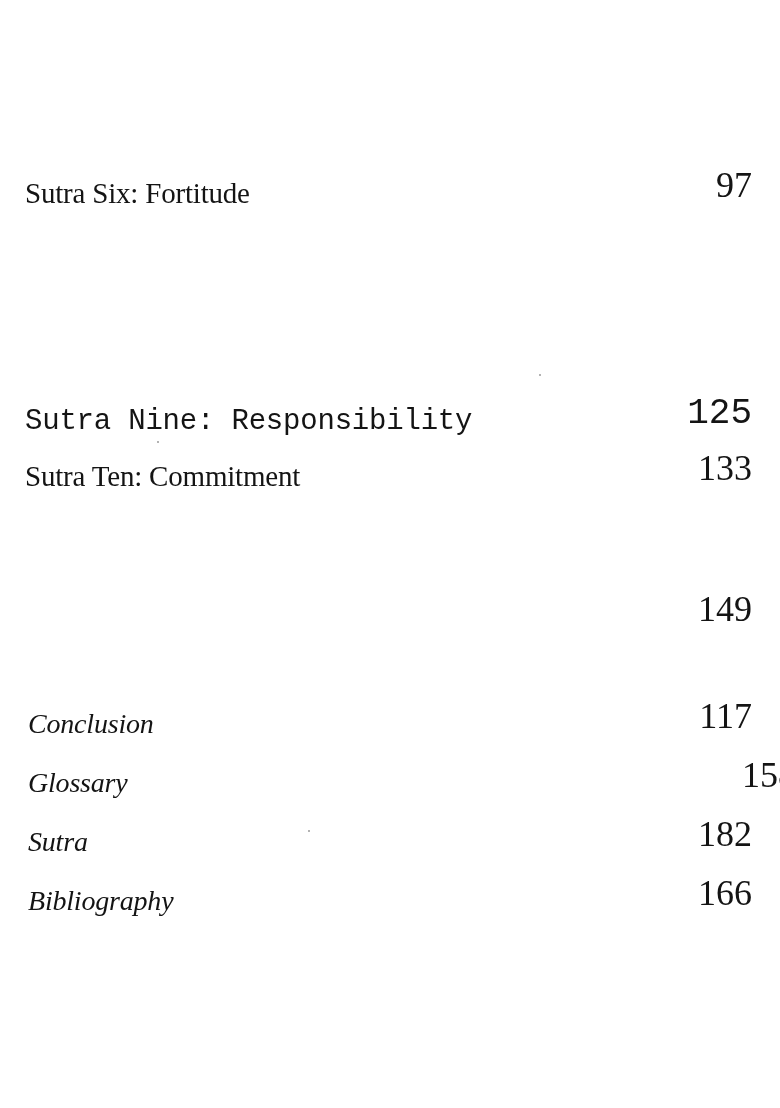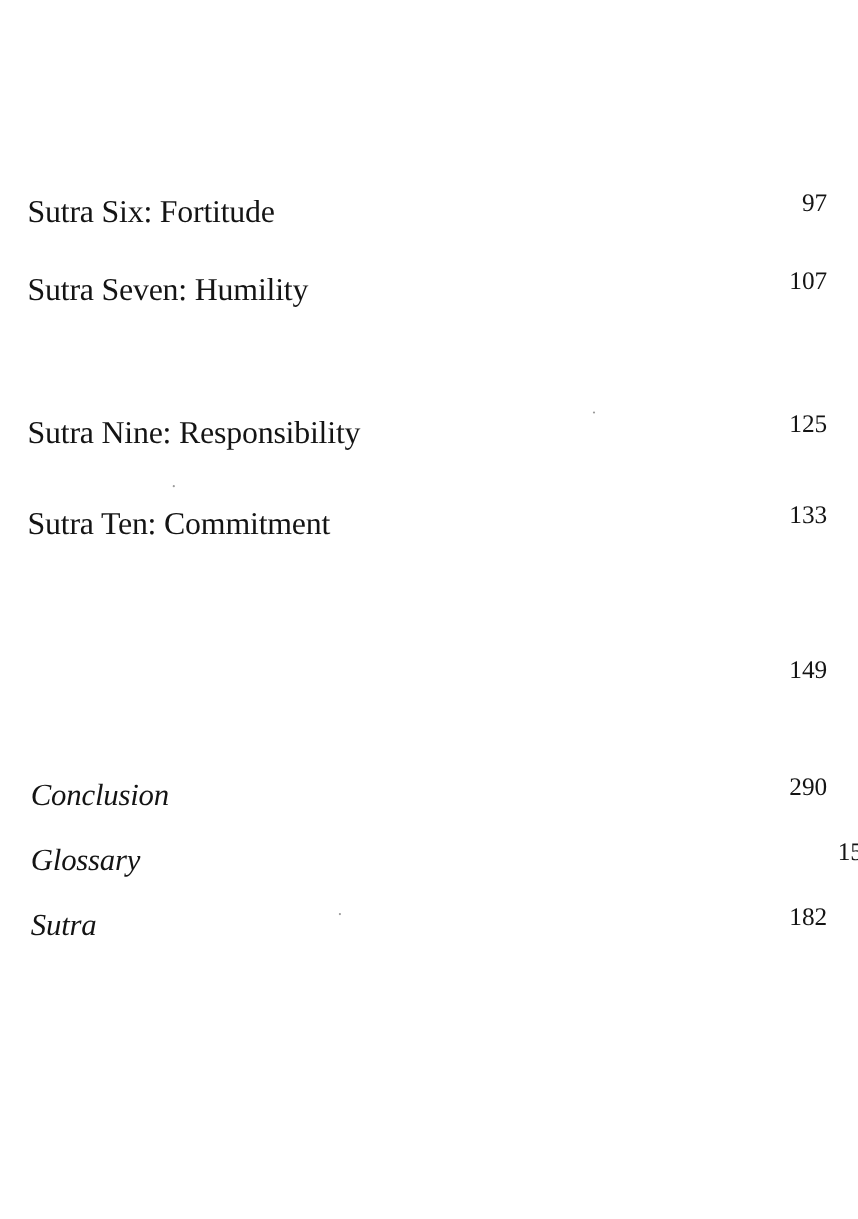--- a/index.html
+++ b/index.html
@@ -34,21 +34,21 @@
       top: 0;
       font-size: 29px;
       line-height: 40px;
       white-space: nowrap;
       letter-spacing: -0.2px;
     }
     .entry .page {
       position: absolute;
       right: 28px;
       top: -8px;
-      font-size: 23px;
+      font-size: 36px;
       line-height: 40px;
       white-space: nowrap;
       text-align: center;
     }
     .entry.back .title {
       font-style: italic;
       left: 28px;
       font-size: 28px;
     }
     .speck {
@@ -62,53 +62,53 @@
 </head>
 <body>
 
 <div class="toc">
 
   <div class="entry" style="top:173px;">
     <span class="title">Sutra Six: Fortitude</span>
     <span class="page">97</span>
   </div>
 
-  <div class="entry" style="top:244px;">
-    <span class="title">Sutra Seven: Humility</span>
-    <span class="page">107</span>
-  </div>
 
 
-  <div class="entry" style="top:374px;">
+  <div class="entry" style="top:402px;font-family:Liberation Mono, monospace;">
     <span class="title">Sutra Nine: Responsibility</span>
     <span class="page">125</span>
   </div>
 
   <div class="entry" style="top:456px;">
     <span class="title">Sutra Ten: Commitment</span>
     <span class="page">133</span>
   </div>
 
 
   <div class="entry" style="top:597px;">
     <span class="page">149</span>
   </div>
 
   <div class="entry back" style="top:704px;font-family:Liberation Serif, serif;">
     <span class="title">Conclusion</span>
-    <span class="page">290</span>
+    <span class="page">117</span>
   </div>
 
   <div class="entry back" style="top:763px;padding-left:44px;">
     <span class="title">Glossary</span>
     <span class="page">158</span>
   </div>
 
   <div class="entry back" style="top:822px;">
     <span class="title">Sutra</span>
     <span class="page">182</span>
   </div>
 
+  <div class="entry back" style="top:881px;">
+    <span class="title">Bibliography</span>
+    <span class="page">166</span>
+  </div>
 
   <span class="speck" style="left:539px; top:374px;"></span>
   <span class="speck" style="left:157px; top:441px;"></span>
   <span class="speck" style="left:308px; top:830px;"></span>
 </div>
 
 </body></html>

